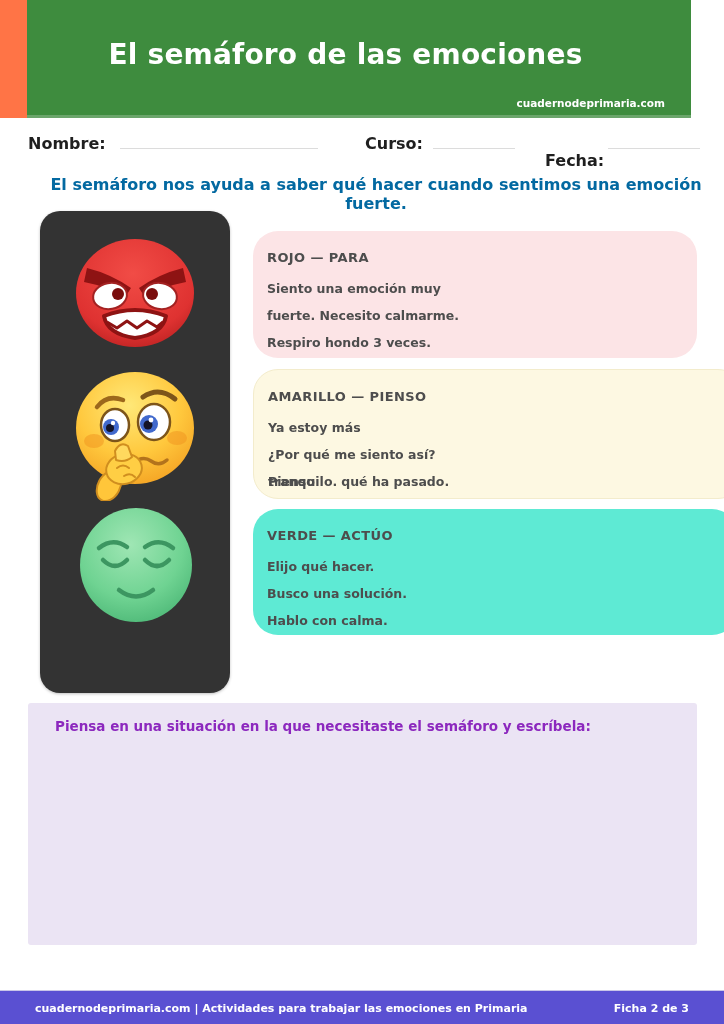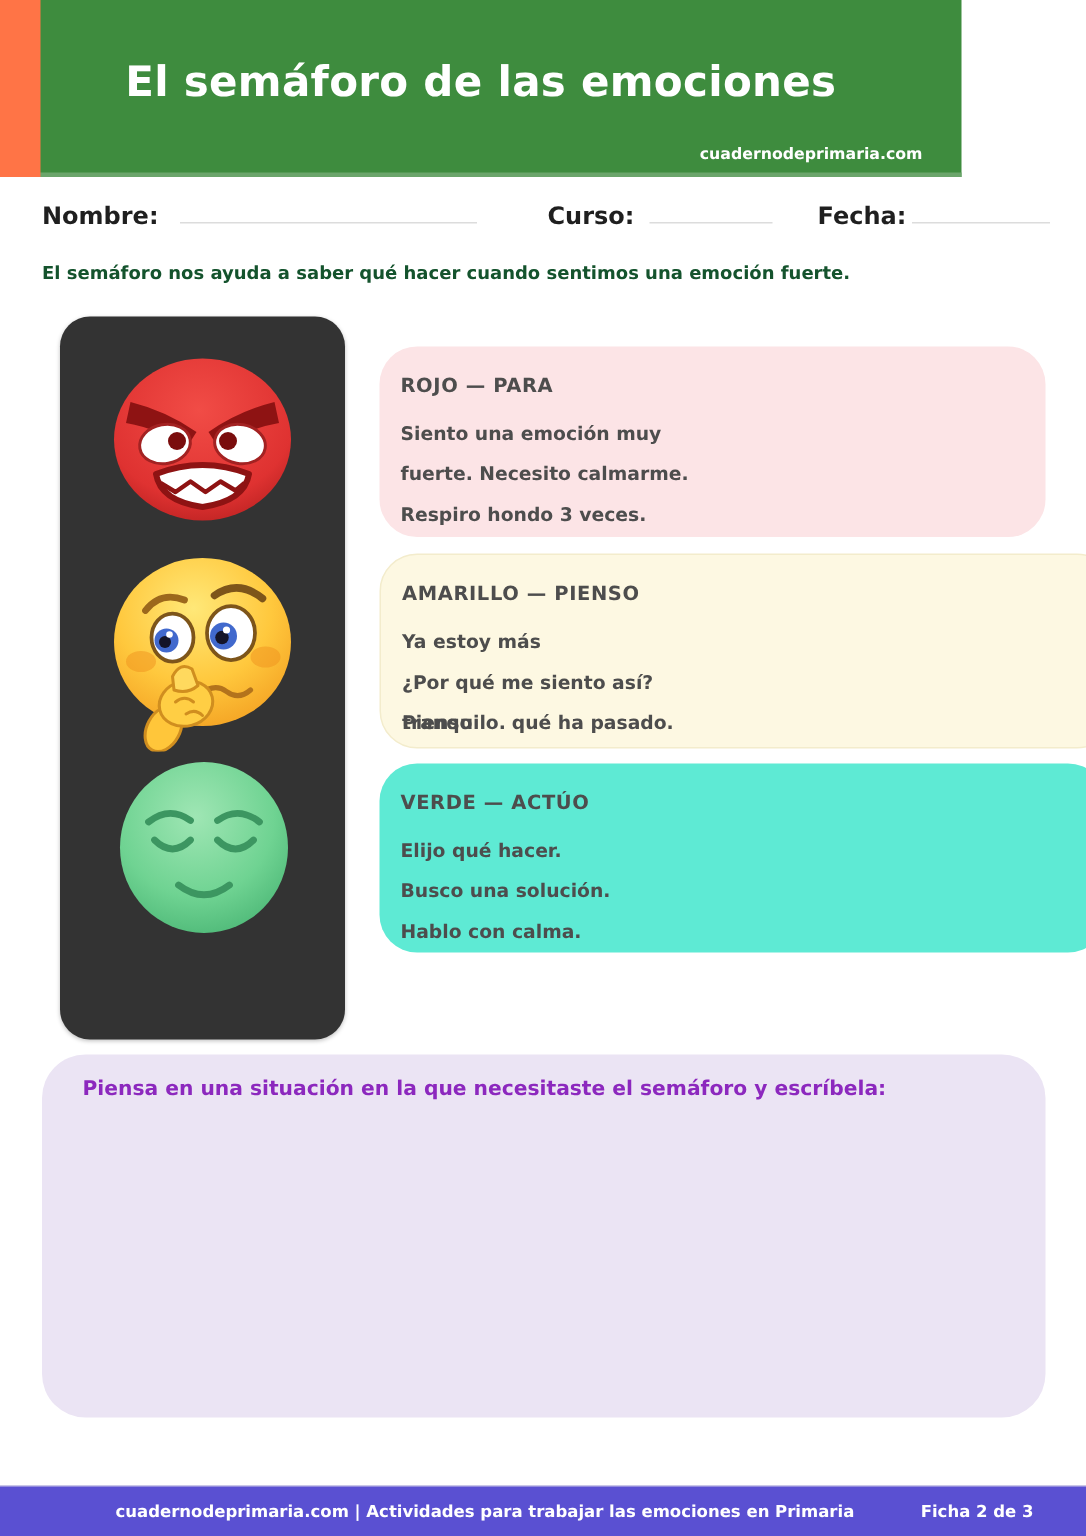--- a/index.html
+++ b/index.html
@@ -2,60 +2,60 @@
 <html><head>
 <meta charset="utf-8">
 <style>
   html,body{margin:0;padding:0;}
   body{
     width:724px;height:1024px;position:relative;background:#ffffff;overflow:hidden;
     font-family:"DejaVu Sans","Liberation Sans",sans-serif;font-weight:700;
   }
 
   
-  .header{position:absolute;top:0;left:0;width:641px;height:115px;background:#3e8c3e;border-bottom:3px solid #6ba56b;}
+  .header{position:absolute;top:0;left:0;width:691px;height:115px;background:#3e8c3e;border-bottom:3px solid #6ba56b;}
   .accent-stripe{position:absolute;top:0;left:0;width:27px;height:118px;background:#ff7446;z-index:3;}
   .header-title{position:absolute;top:38px;left:0;width:100%;text-align:center;color:#ffffff;font-size:28px;letter-spacing:.2px;}
   .header-subtitle{position:absolute;top:82px;left:0;width:100%;text-align:center;color:#ffffff;font-size:13px;}
   .header-site{position:absolute;top:97px;right:26px;color:#ffffff;font-size:10.5px;}
 
   
   .field-label{position:absolute;top:134px;font-size:16px;color:#1f1f1f;}
   .field-line{position:absolute;top:133px;height:15px;border-bottom:1.5px solid #dcdcdc;}
   #label-nombre{left:28px;}   #line-nombre{left:120px;width:198px;}
   #label-curso{left:365px;}   #line-curso{left:433px;width:82px;}
-  #label-fecha{left:545px;}   #line-fecha{left:608px;width:92px;}
+  #label-fecha{left:545px;margin-top:17px;}   #line-fecha{left:608px;width:92px;}
 
-  .intro{position:absolute;top:175px;left:28px;font-size:12px;color:#14532d;}
+  .intro{position:absolute;top:175px;left:28px;font-size:16px;color:#0369a1;text-align:center;}
 
   
   .traffic-light{position:absolute;left:40px;top:211px;width:190px;height:482px;background:#333333;border-radius:20px;box-shadow:0 1px 3px rgba(0,0,0,.25);}
   .emoji{position:absolute;}
   #emoji-red{left:73px;top:238px;width:124px;height:112px;}
   #emoji-yellow{left:73px;top:371px;width:124px;height:130px;}
   #emoji-green{left:79px;top:506px;width:114px;height:118px;}
 
   
   .card{position:absolute;left:253px;width:444px;border-radius:25px;}
   #card-rojo{top:231px;height:127px;background:#fce4e6;}
   #card-amarillo{top:369px;height:128px;background:#fdf8e2;border:1px solid #f3eccc;padding-left:44px;}
   #card-verde{top:509px;height:126px;background:#5eead4;padding-left:40px;}
   .card-title{position:absolute;left:14px;top:19px;font-size:13px;color:#4d4d4d;letter-spacing:.4px;}
   .card-body{position:absolute;left:14px;top:44px;font-size:12.5px;color:#4d4d4d;line-height:27px;}
   .overlap{position:relative;display:inline-block;margin-right:4px;}
   .overlap .ov-b{position:absolute;left:0;top:0;white-space:nowrap;}
 
   
-  .prompt-box{position:absolute;left:28px;top:703px;width:669px;height:242px;background:#ebe4f4;border-radius:29px;}
+  .prompt-box{position:absolute;left:28px;top:703px;width:669px;height:242px;background:#ebe4f4;border-radius:3px;}
   .prompt-title{position:absolute;left:27px;top:15px;font-size:13.5px;color:#8c28be;}
   .prompt-area{position:absolute;left:0;top:45px;width:100%;height:197px;}
 
   
   .footer{position:absolute;left:0;top:990px;width:724px;height:34px;background:#5a50d2;border-top:1px solid #c9c6e8;color:#ffffff;font-size:11px;}
-  .footer-left{position:absolute;left:35px;top:50%;transform:translateY(-50%);margin-left:42px;}
+  .footer-left{position:absolute;left:35px;top:50%;transform:translateY(-50%);}
   .footer-right{position:absolute;right:35px;top:50%;transform:translateY(-50%);}
 </style>
 </head>
 <body>
 
 <div>
 
   <div class="header">
     <div class="header-title">El semáforo de las emociones</div>
     <div class="header-site">cuadernodeprimaria.com</div>

